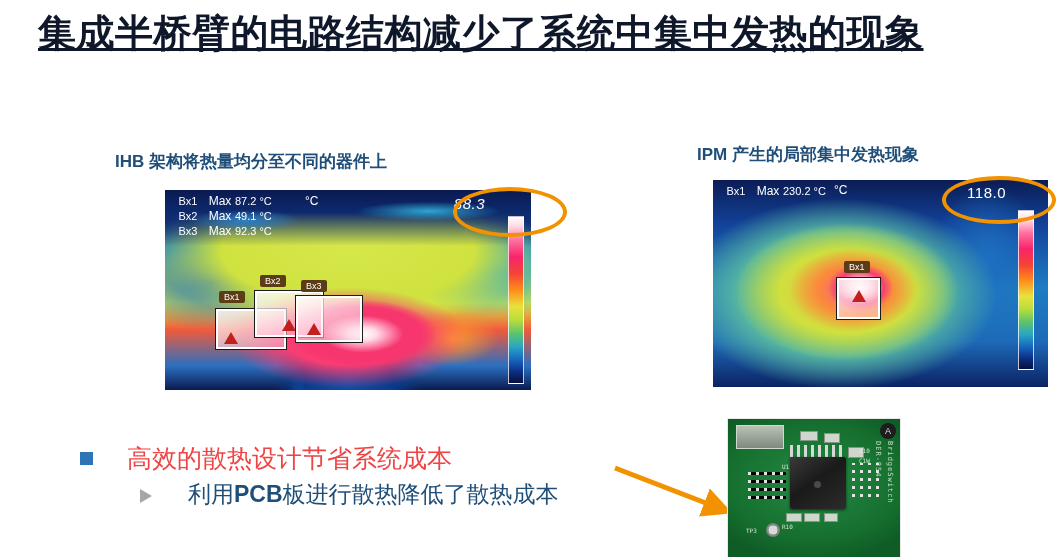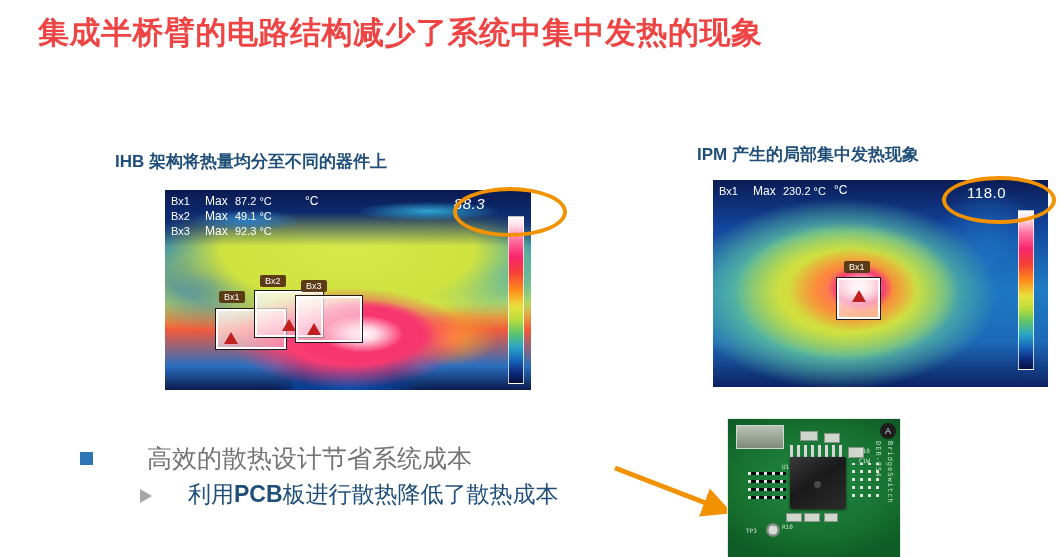--- a/index.html
+++ b/index.html
@@ -7,38 +7,40 @@
     width:1062px;height:557px;
     background:#ffffff;
     font-family:"Liberation Sans","DejaVu Sans",sans-serif;
     overflow:hidden;position:relative;
   }
   .slide{position:relative;width:1062px;height:557px;}
 
   
   .title{
     position:absolute;left:38px;top:10px;width:985px;
-    color:#ef4444;
-    font-size:31px;font-weight:bold;line-height:46px;
+    color:#0f172a;
+    font-size:38px;font-weight:bold;line-height:46px;
     letter-spacing:0.5px;
+    text-decoration:underline;
   }
 
   
   .caption{
     position:absolute;color:#1F4E79;font-size:17px;font-weight:bold;
     white-space:nowrap;
     text-align:right;
   }
   .caption-left{left:115px;top:150px;}
   .caption-right{left:697px;top:143px;}
 
   
   .thermal{
     position:absolute;overflow:hidden;
     background:#0a1540;
+    text-align:center;
   }
   .thermal-left{left:165px;top:190px;width:366px;height:200px;}
   .thermal-right{left:713px;top:180px;width:335px;height:207px;}
 
   
   .ir-left{
     position:absolute;inset:0;
     background:
       radial-gradient(ellipse 120px 55px at 54% 72%, #ffffff 0%, #ffd9e6 12%, #f7356f 34%, #f7356f 48%, rgba(247,53,111,0) 62%),
       radial-gradient(ellipse 165px 70px at 50% 74%, #fa3d73 0%, #fa3d73 38%, rgba(250,61,115,0) 72%),
@@ -107,21 +109,21 @@
     position:absolute;border:4px solid #F39200;border-radius:50%;
     background:transparent;
   }
 
   
   .bullet1{
     position:absolute;left:80px;top:443px;display:flex;align-items:flex-start;
   }
   .sq{width:13px;height:13px;background:#2E75B6;margin-top:9px;flex:none;}
   .b1text{
-    margin-left:54px;color:#737373;font-size:25px;line-height:30px;white-space:nowrap;text-align:center;
+    margin-left:34px;color:#ef4444;font-size:25px;line-height:30px;white-space:nowrap;text-align:center;
   }
   .bullet2{
     position:absolute;left:140px;top:480px;display:flex;align-items:flex-start;
   }
   .tri-grey{
     width:0;height:0;margin-top:9px;flex:none;
     border-top:7px solid transparent;border-bottom:7px solid transparent;
     border-left:12px solid #A6A6A6;
   }
   .b2text{

